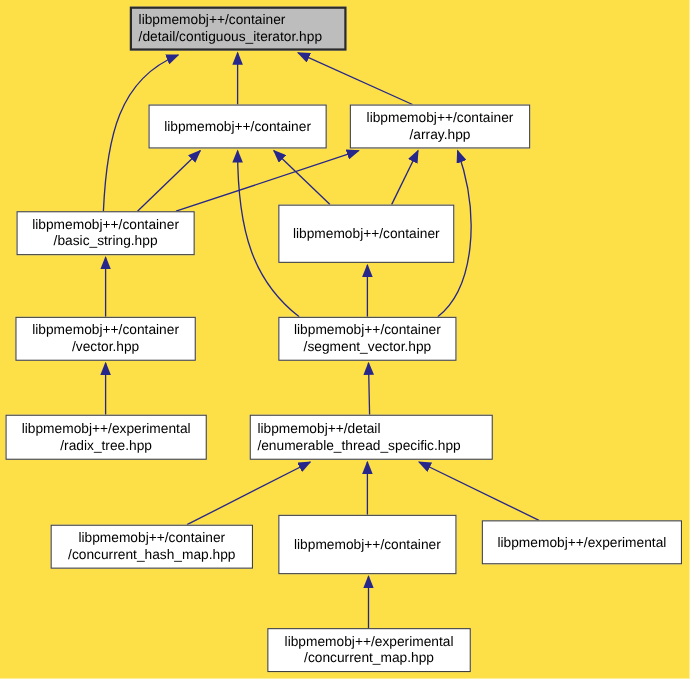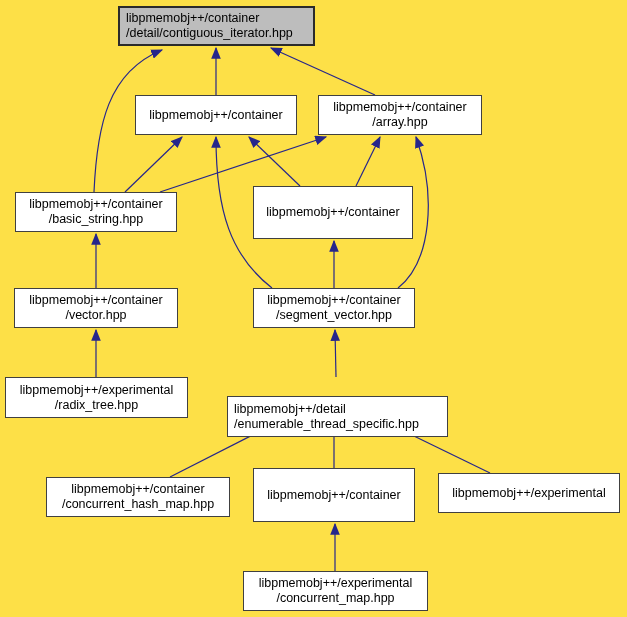--- a/index.html
+++ b/index.html
@@ -101,21 +101,21 @@
       <span class="line">/vector.hpp</span>
     </div>
     <div class="node" style="left: 253px; top: 288px; width: 162px; height: 40px;">
       <span class="line">libpmemobj++/container</span>
       <span class="line">/segment_vector.hpp</span>
     </div>
     <div class="node" style="left: 5px; top: 377px; width: 183px; height: 41px;">
       <span class="line">libpmemobj++/experimental</span>
       <span class="line">/radix_tree.hpp</span>
     </div>
-    <div class="node align-left" style="left: 227px; top: 396px; width: 221px; height: 41px;">
+    <div class="node align-left" style="left: 227px; top: 377px; width: 221px; height: 41px;">
       <span class="line">libpmemobj++/detail</span>
       <span class="line">/enumerable_thread_specific.hpp</span>
     </div>
     <div class="node" style="left: 46px; top: 477px; width: 184px; height: 40px;">
       <span class="line">libpmemobj++/container</span>
       <span class="line">/concurrent_hash_map.hpp</span>
     </div>
     <div class="node" style="left: 253px; top: 468px; width: 162px; height: 54px;">
       <span class="line">libpmemobj++/container</span>
     </div>

